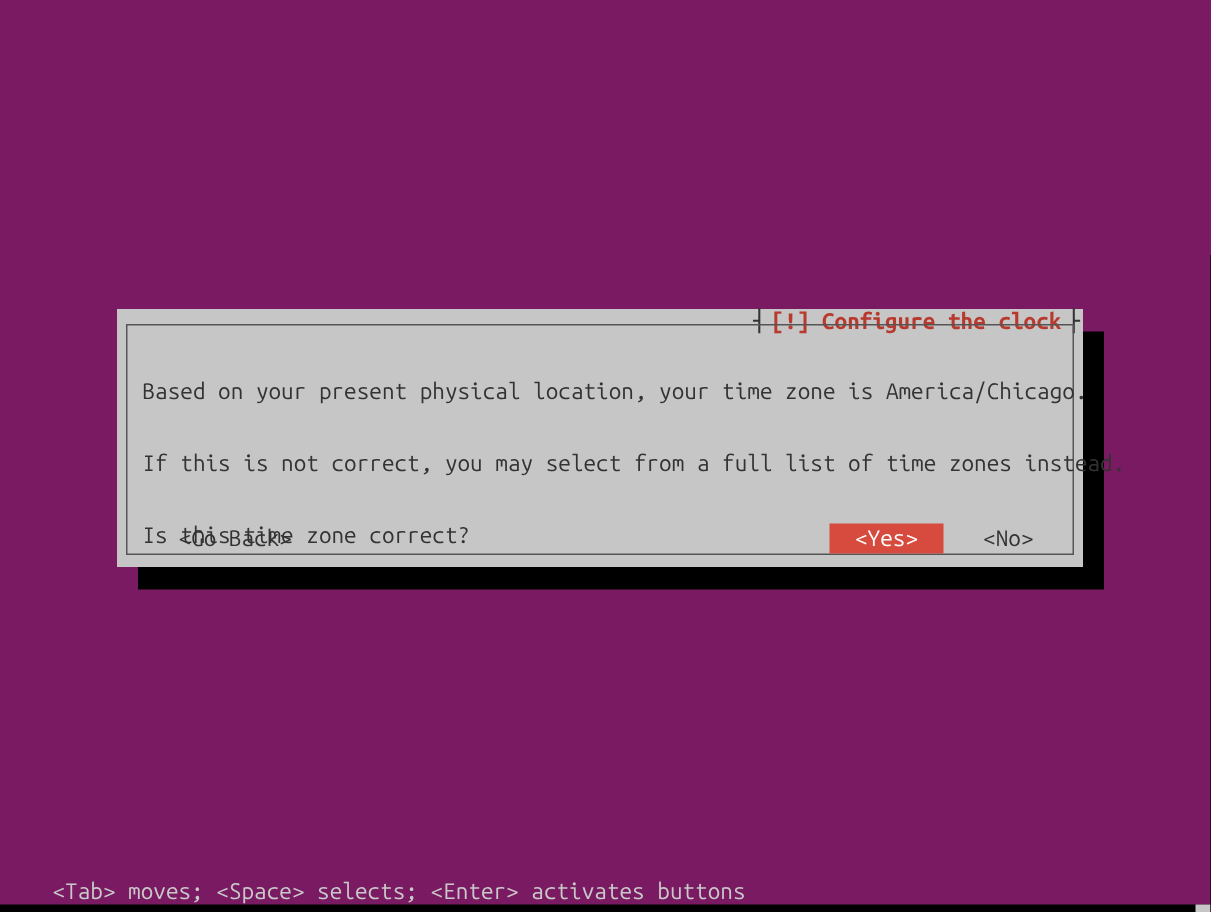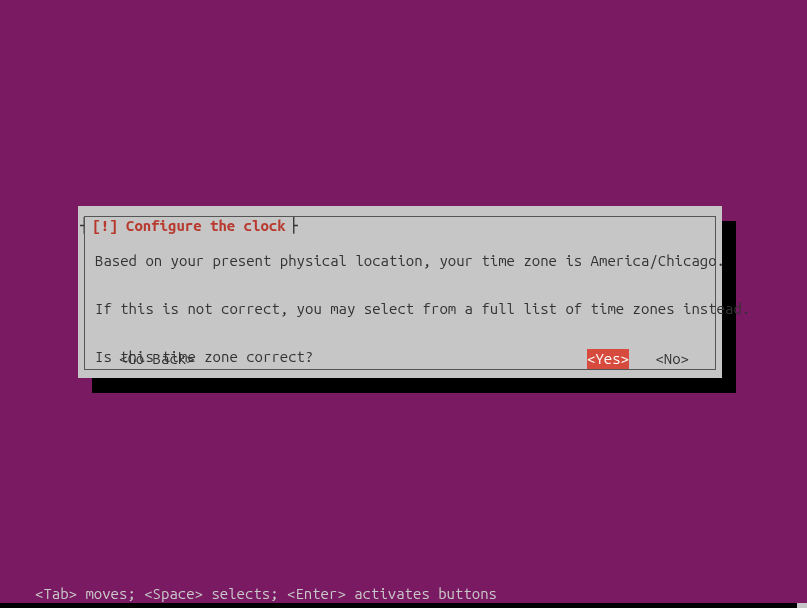--- a/index.html
+++ b/index.html
@@ -41,24 +41,24 @@
     top: 10px;
     right: 6px;
     bottom: 8px;
     border: 1px solid #555;
     box-sizing: border-box;
     padding: 12px 10px 10px 10px;
     color: #333;
   }
   .title-wrap {
     position: absolute;
-    top: 12px; 
+    top: 0; 
     left: 0;
     right: 0;
-    text-align: left;
+    text-align: right;
     height: 16px;
     line-height: 16px;
   }
   .title-badge {
     display: inline-block;
     background: #c6c6c6;
     padding: 0 4px;
     color: #b83a2f; 
     font-weight: bold;
   }
@@ -90,21 +90,21 @@
   }
   .btn-back {
     position: absolute;
     left: 24px;
   }
   .btn-yes {
     position: absolute;
     right: 76px;
     background: #d64b3d;
     color: #fff;
-    padding: 0 0;
+    padding: 0 17px;
   }
   .btn-no {
     position: absolute;
     right: 16px;
   }
   .status-bar {
     position: absolute;
     left: 0;
     right: 0;
     bottom: 5px;

